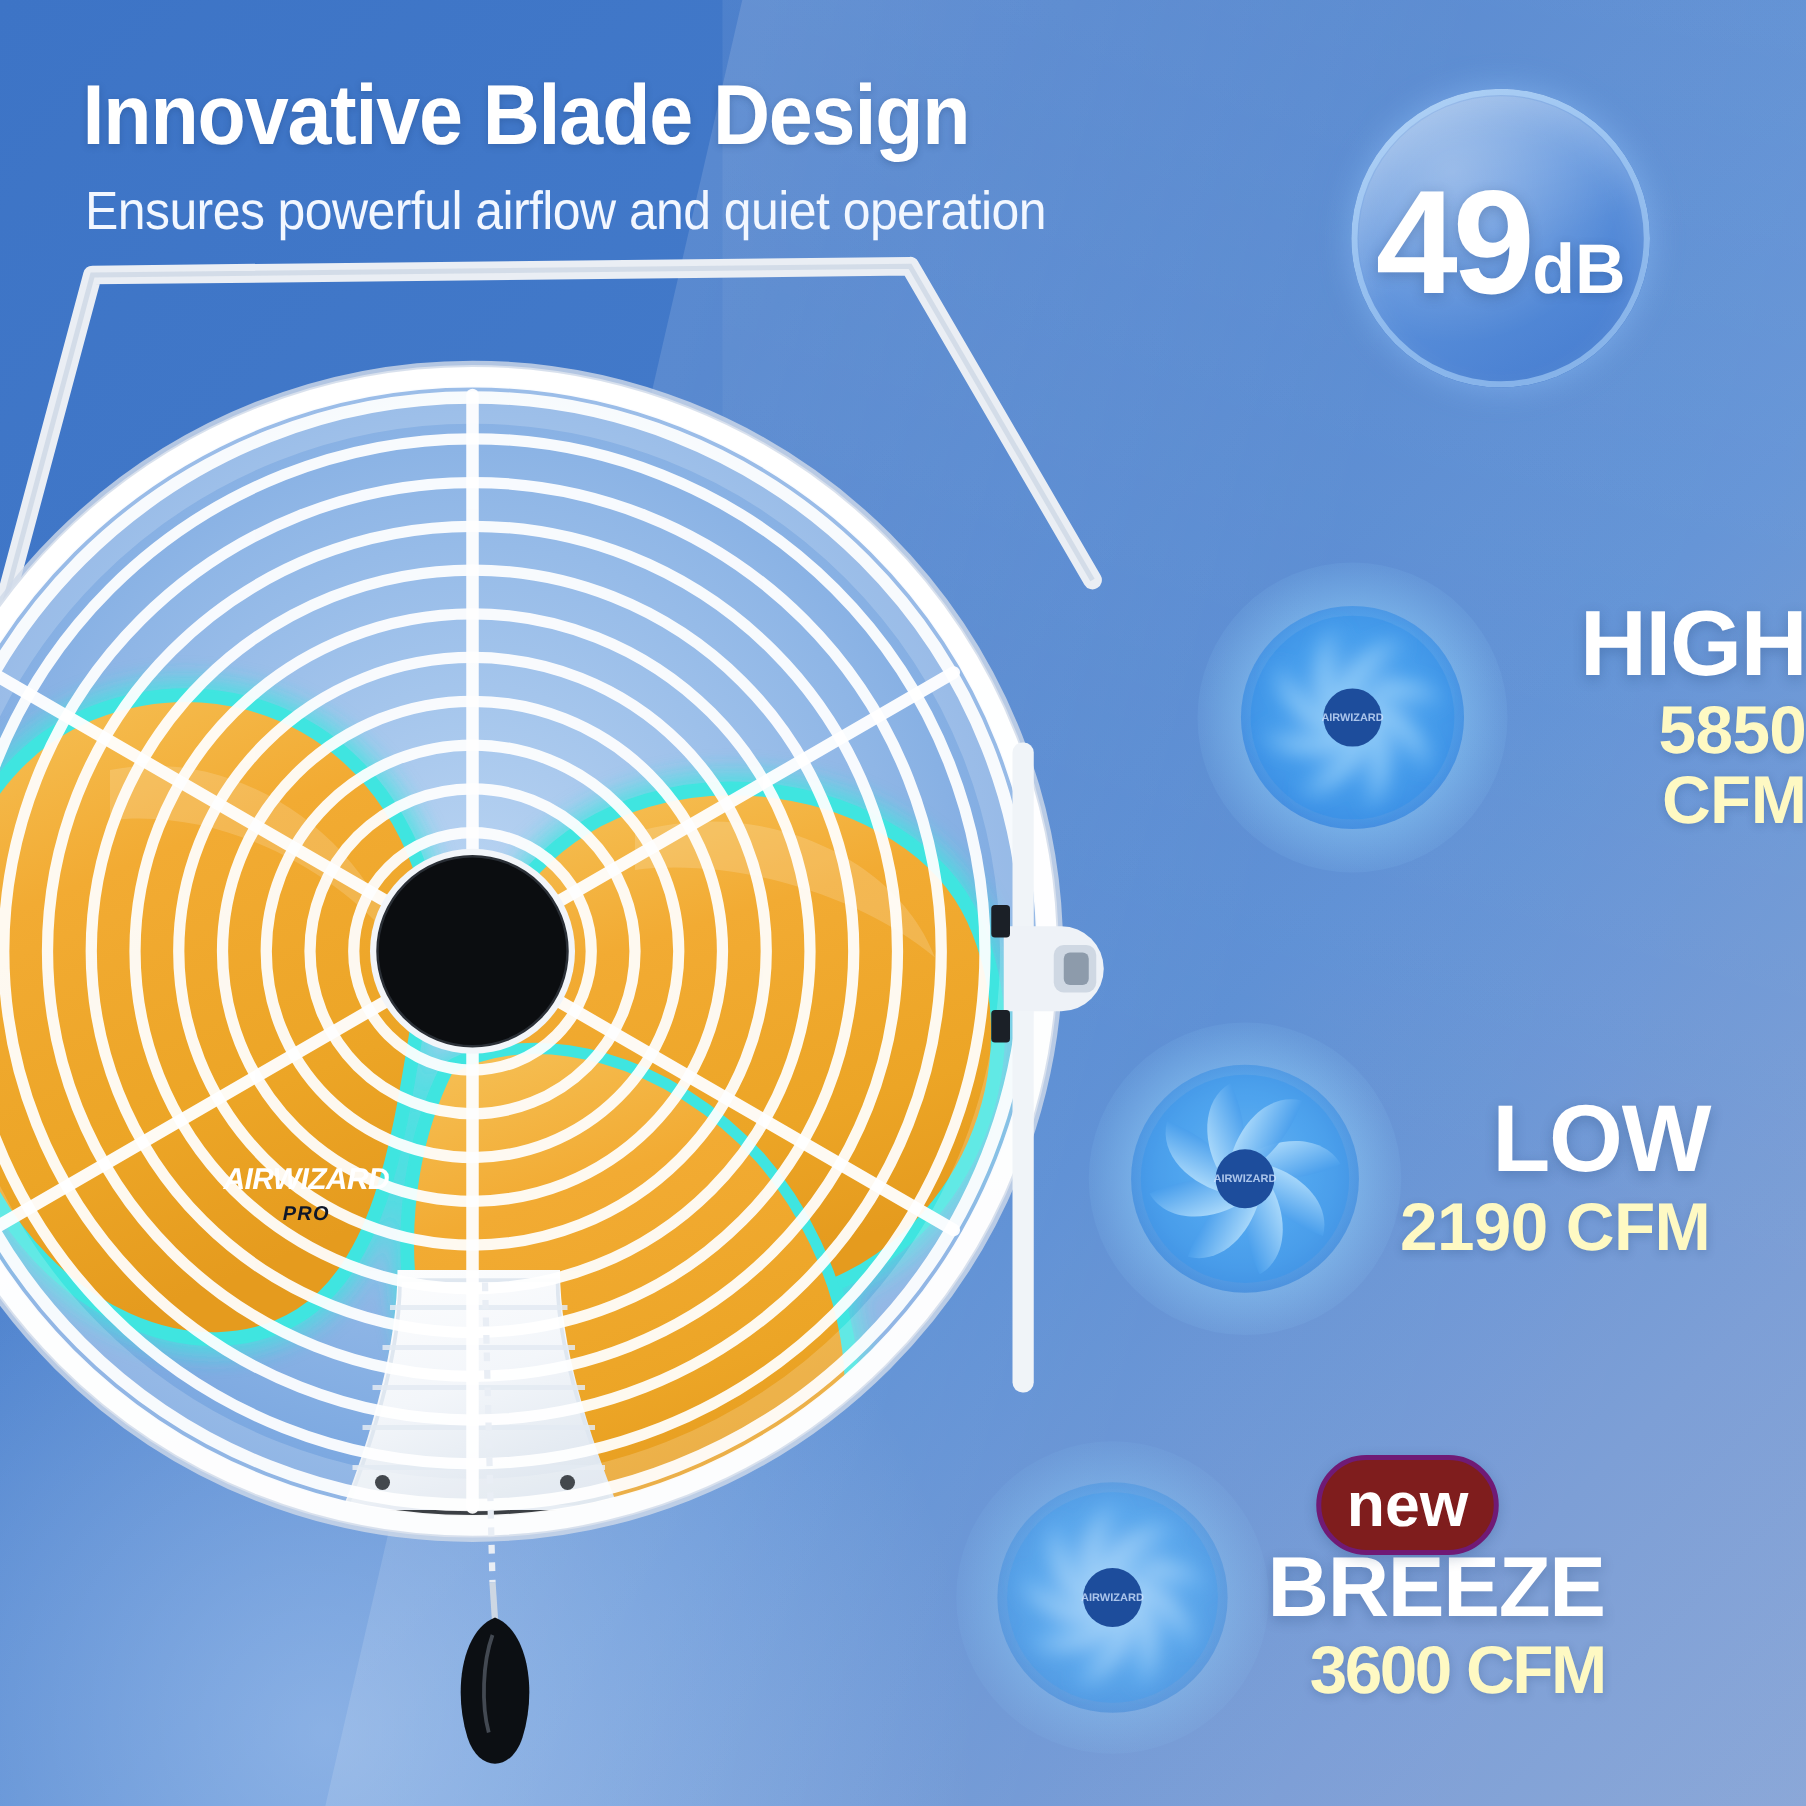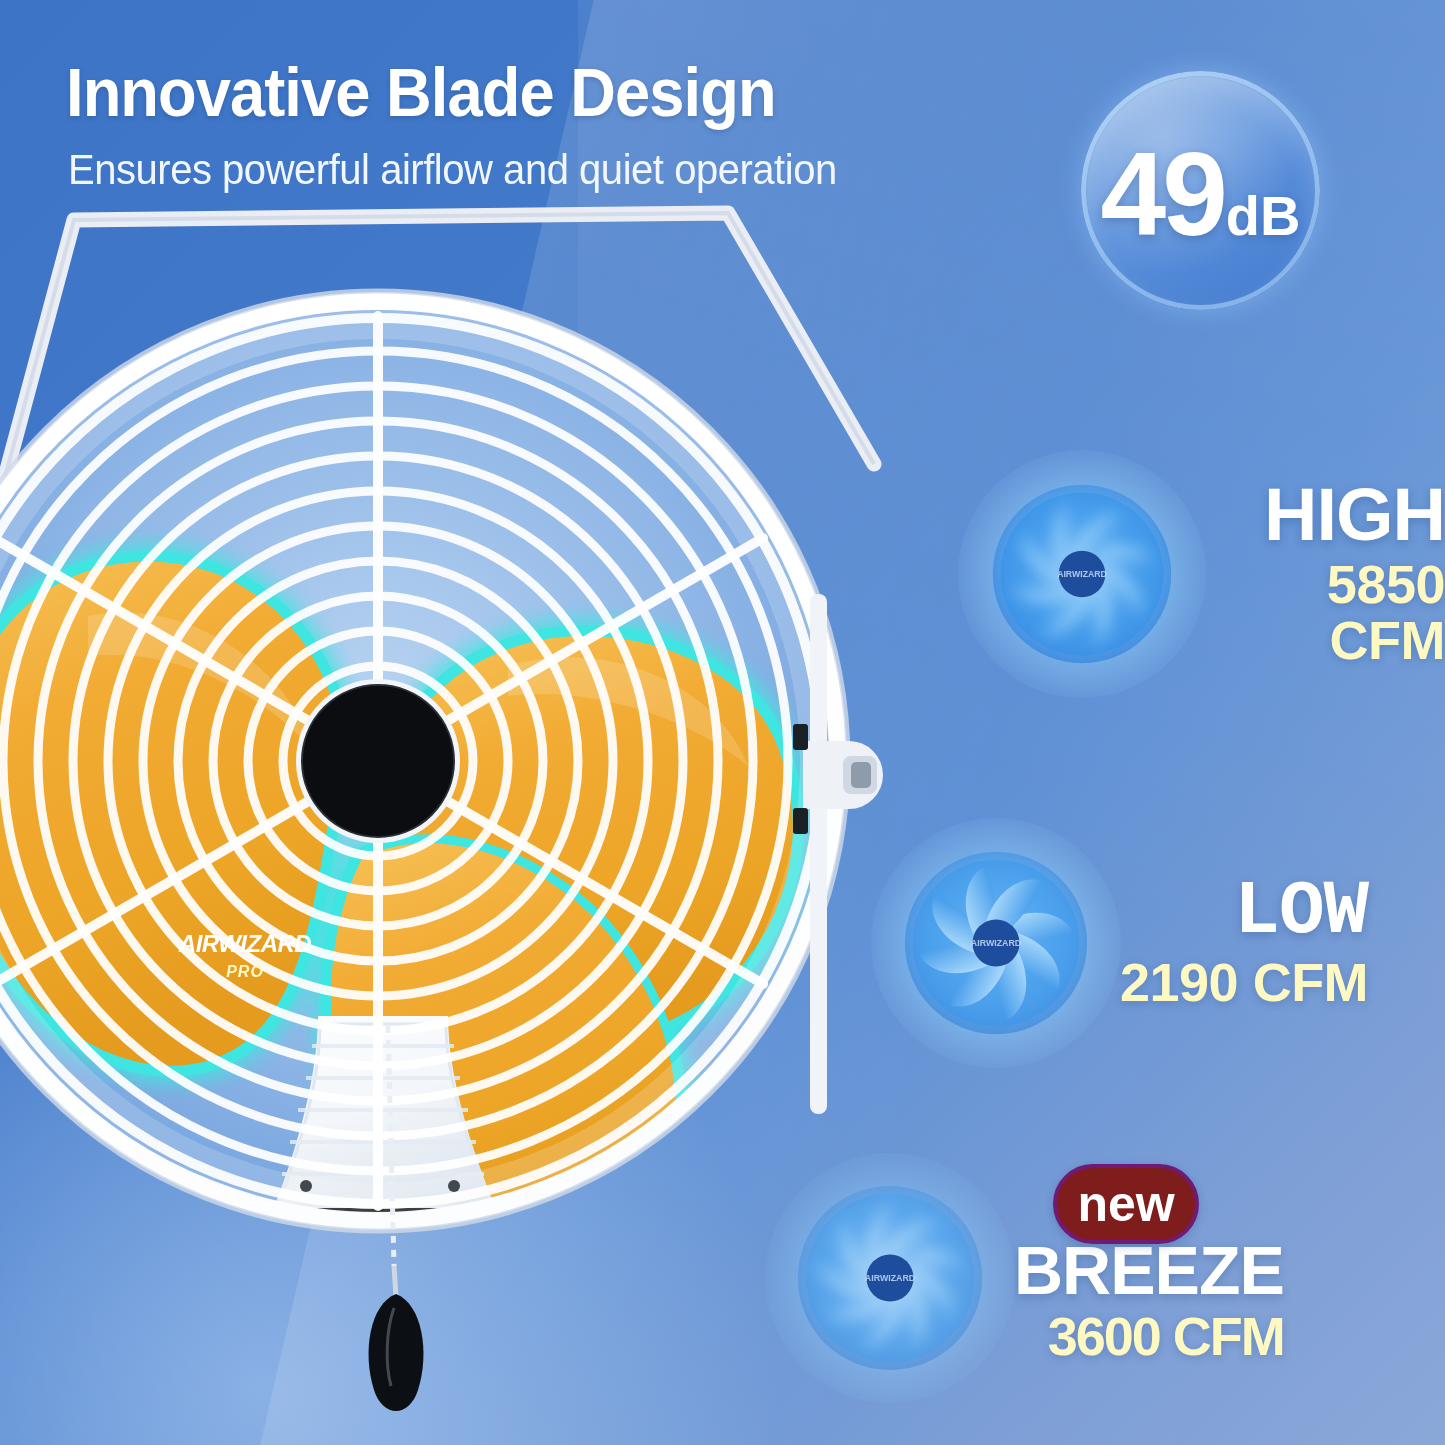--- a/index.html
+++ b/index.html
@@ -103,21 +103,21 @@
   .product svg{display:block;width:100%;height:100%;overflow:visible;}
 
   .hub-logo{
     position:absolute;left:283px;top:727px;width:148px;height:66px;
     display:flex;flex-direction:column;align-items:center;justify-content:center;
     pointer-events:none;
   }
   .hub-brand{font-size:24px;font-weight:bold;font-style:italic;letter-spacing:-.5px;line-height:1;white-space:nowrap;}
   .hub-air{color:#ffffff;}
   .hub-wiz{color:#ffffff;}
-  .hub-pro{color:#fef9c3;font-size:16px;font-style:italic;font-weight:600;letter-spacing:1px;margin-top:7px;}
+  .hub-pro{color:#0f172a;font-size:16px;font-style:italic;font-weight:600;letter-spacing:1px;margin-top:7px;}
 </style>
 </head>
 <body>
 
 <div class="stage">
 
   <div class="bg-base"></div>
   <div class="bg-glow-bl"></div>
   <div class="bg-diag"></div>
   <div class="bg-wedge2"></div>
@@ -381,21 +381,21 @@
             <g transform="rotate(315)">
                 <path d="M0,-18 C28,-36 64,-36 78,-12 C62,-4 34,4 8,-3 Z"></path>
               </g>
           </g>
         </g>
         <circle cx="100" cy="100" r="24" fill="#1d4d9c"></circle>
         <text x="100" y="103" text-anchor="middle" font-family="Liberation Sans, sans-serif" font-size="9" font-weight="bold" fill="#cfe3ff" opacity=".8">AIRWIZARD</text>
       </svg>
     </div>
     <div class="speed-text">
-      <div class="speed-name" style="font-size:76px;font-family:Liberation Mono, monospace;">LOW</div>
+      <div class="speed-name" style="font-size:76px;">LOW</div>
       <div class="speed-cfm" style="font-size:54px;margin-top:4px;">2190 CFM</div>
     </div>
   </div>
 
   <div class="speed-row" style="left:792px;top:1180px;">
     <div class="fan-icon" style="width:196px;height:196px;">
       <div class="halo" style="opacity:.75"></div>
       <svg viewBox="0 0 200 200" xmlns="http://www.w3.org/2000/svg">
         <defs>
           <radialGradient id="fg3" cx="50%" cy="45%" r="55%">

